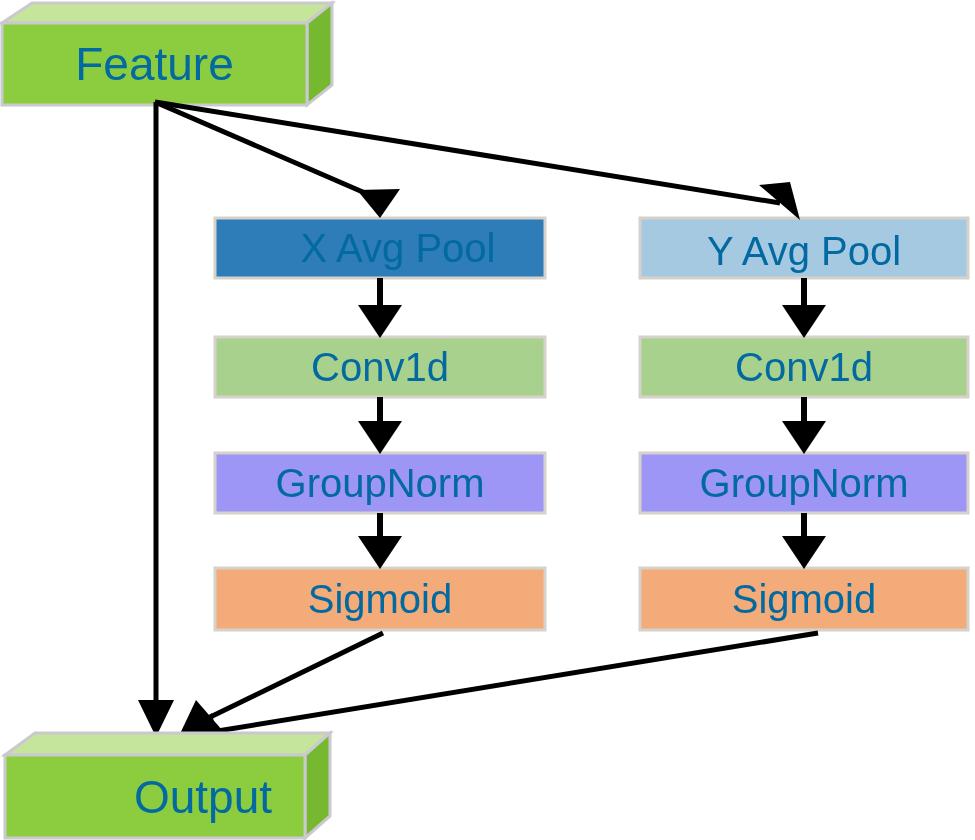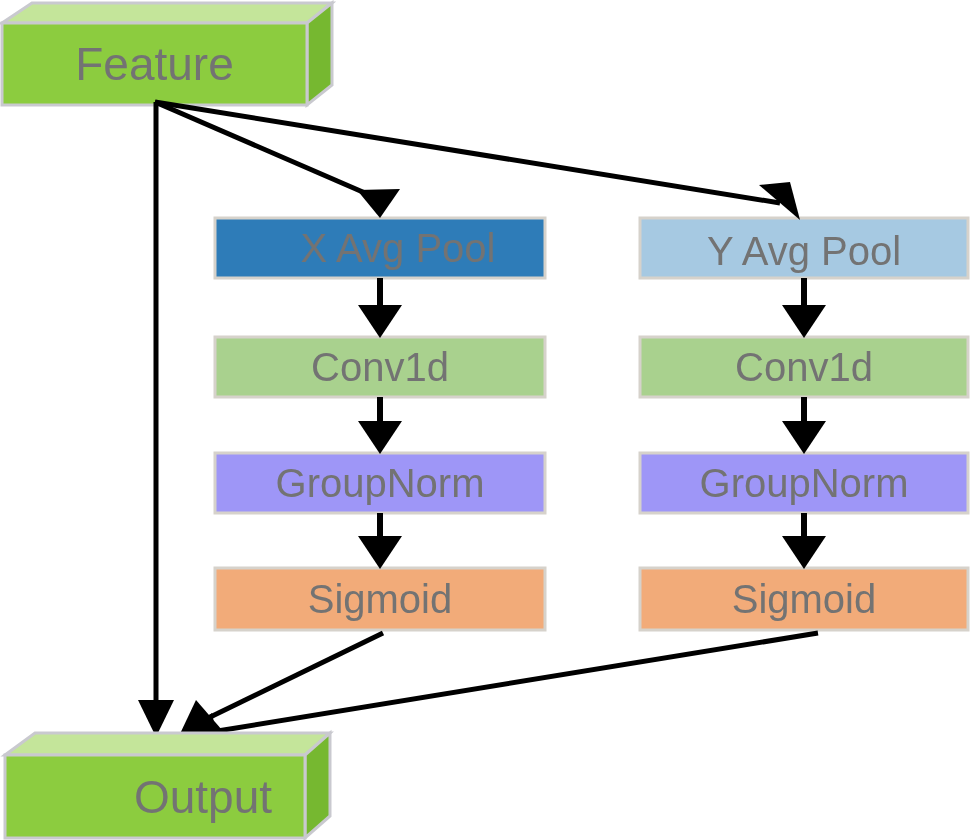--- a/index.html
+++ b/index.html
@@ -20,21 +20,21 @@
     left: 0;
     top: 0;
     width: 975px;
     height: 840px;
   }
   .node-label {
     position: absolute;
     display: flex;
     align-items: center;
     justify-content: center;
-    color: #737373;
+    color: #0369a1;
     font-family: "Liberation Sans", sans-serif;
     font-weight: 400;
     white-space: nowrap;
     pointer-events: none;
     text-align: right;
   }
   .flat-label {
     font-size: 40px;
   }
   .cuboid-label {

